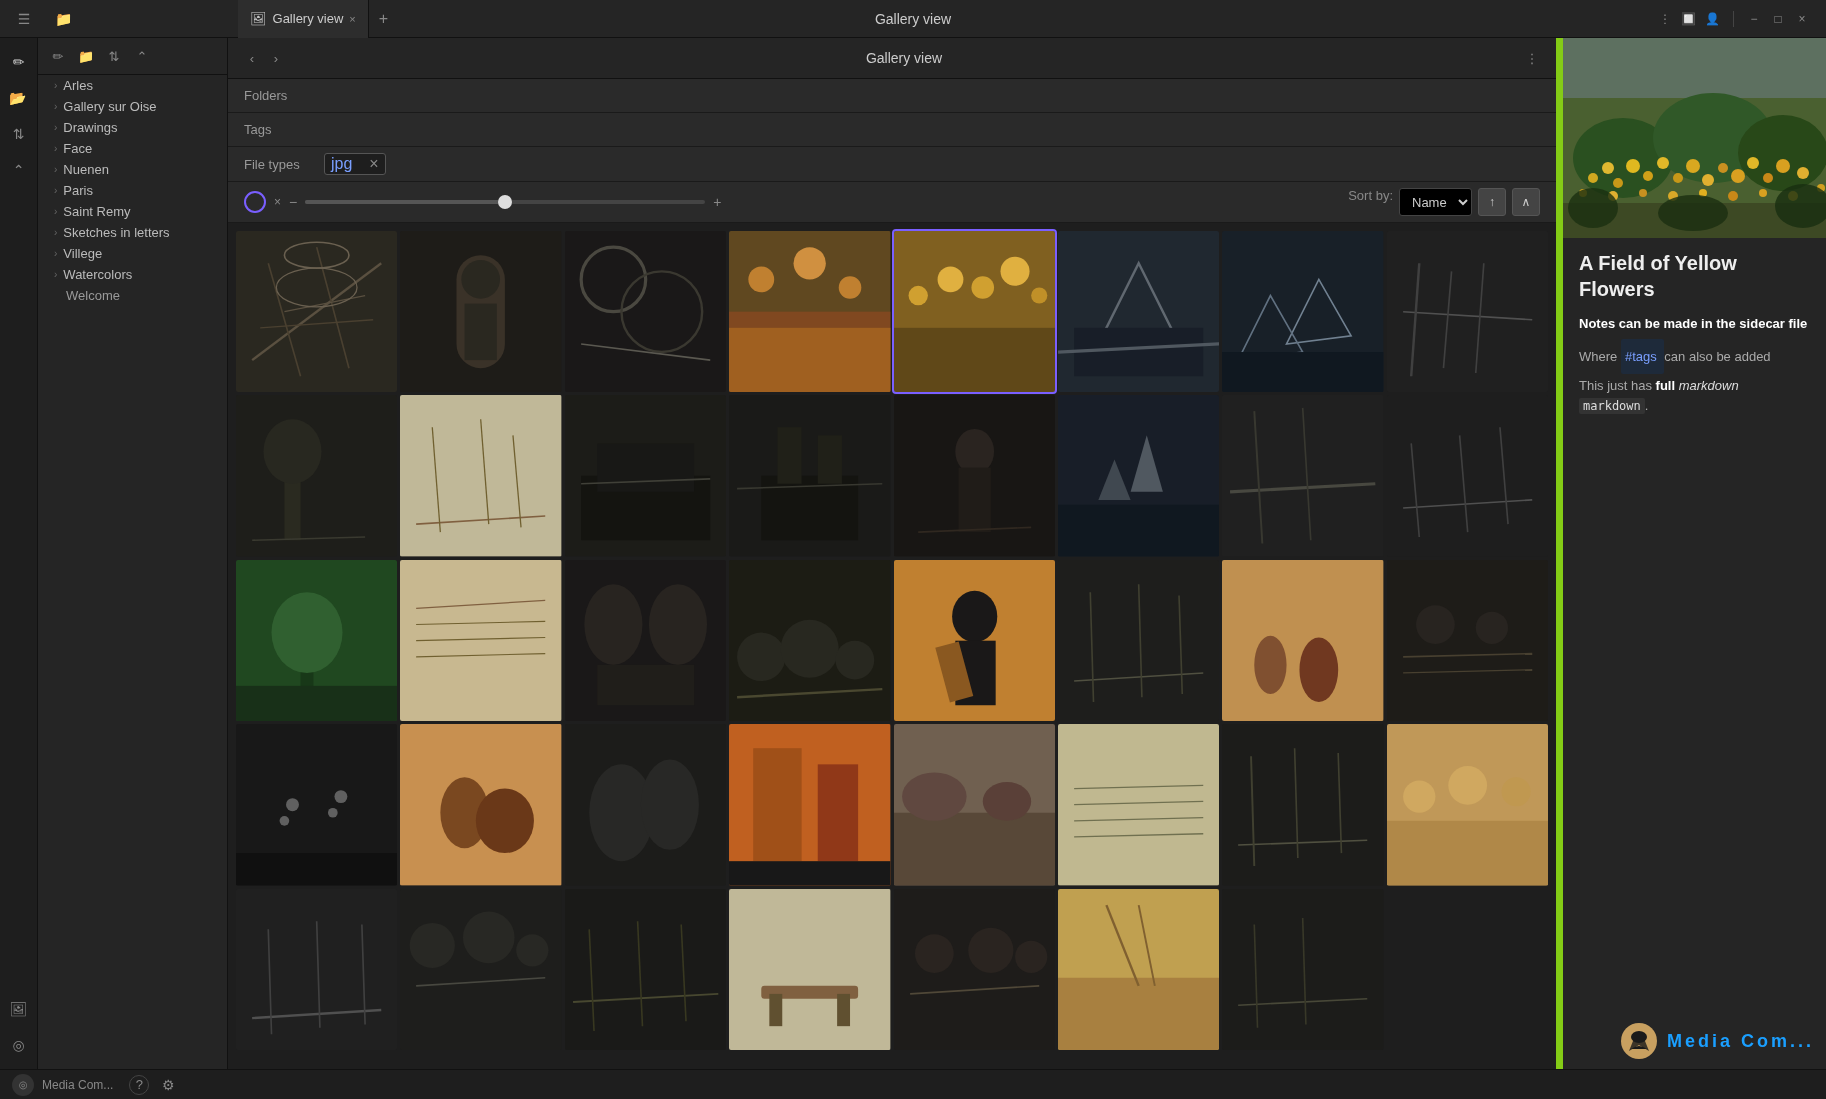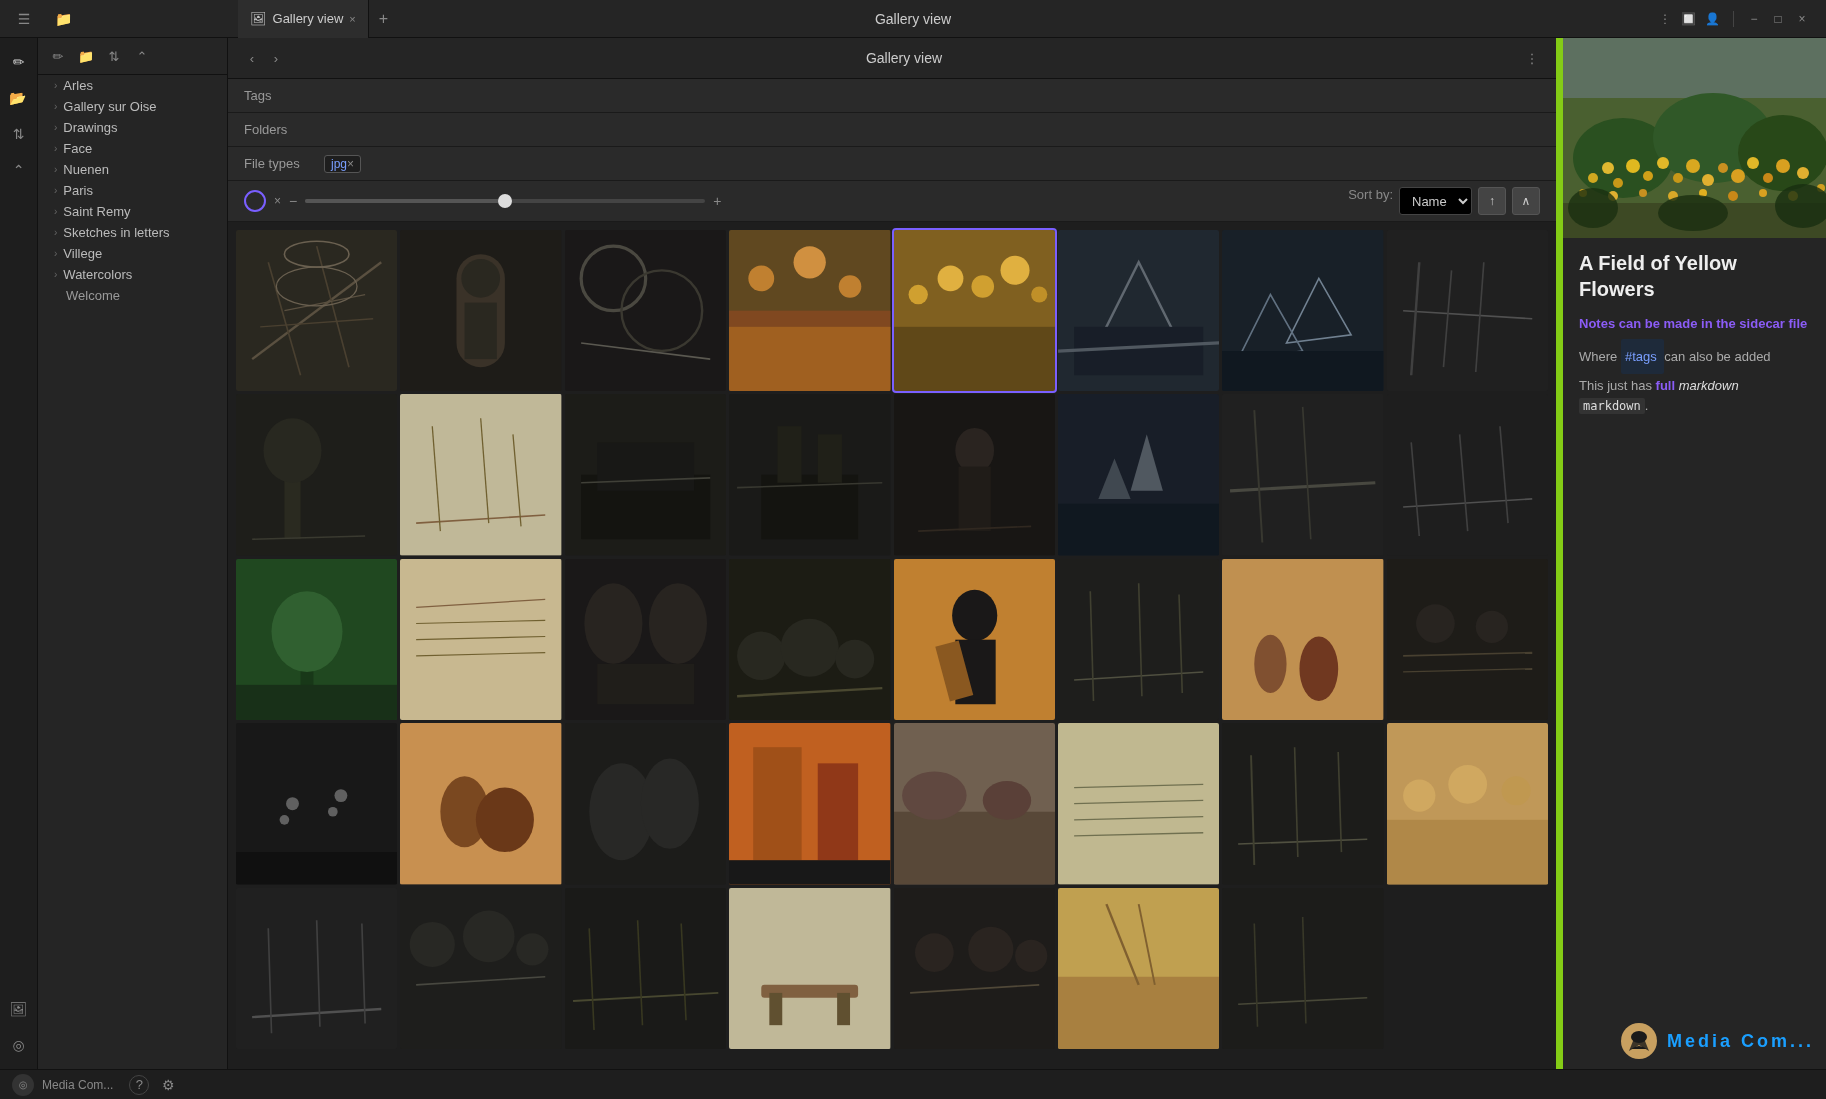--- a/index.html
+++ b/index.html
@@ -222,26 +222,26 @@
       min-height: 34px;
     }
     .filter-label {
       color: #999;
       font-size: 13px;
       min-width: 80px;
     }
     .filter-tag {
       display: inline-flex;
       align-items: center;
-      gap: 0;
+      gap: 17px;
       background: #1e1e1e;
       border: 1px solid #555;
       border-radius: 3px;
       padding: 1px 6px;
-      font-size: 12px;
+      font-size: 16px;
       color: #7a9fff;
       justify-content: space-between;
     }
     .filter-tag-x {
       color: #888;
       cursor: pointer;
     }
 
     
     .slider-bar {
@@ -368,21 +368,21 @@
       color: #aaa;
       font-size: 13px;
       line-height: 1.6;
     }
     .right-panel-body .tag-highlight {
       color: #7a9fff;
       background: #1e2a3a;
       padding: 10px 4px;
       border-radius: 2px;
     }
-    .right-panel-body strong { color: #8b5cf6; }
+    .right-panel-body strong { color: #ffffff; }
     .right-panel-body em { color: #ddd; font-style: italic; }
     .right-panel-body code {
       font-family: monospace;
       background: #333;
       padding: 1px 4px;
       border-radius: 2px;
       color: #ddd;
       font-size: 12px;
     }
     .pkmer-logo {
@@ -504,24 +504,24 @@
 
     <div class="gallery-header">
       <div class="gallery-nav-btn">‹</div>
       <div class="gallery-nav-btn">›</div>
       <div class="gallery-title">Gallery view</div>
       <div class="gallery-menu-btn">⋮</div>
     </div>
 
     <div class="filter-bar">
       <div class="filter-row">
-        <span class="filter-label">Tags</span>
+        <span class="filter-label">Folders</span>
       </div>
       <div class="filter-row">
-        <span class="filter-label">Folders</span>
+        <span class="filter-label">Tags</span>
       </div>
       <div class="filter-row">
         <span class="filter-label">File types</span>
         <span class="filter-tag">
           <span>jpg</span>
             <span class="filter-tag-x">×</span>
         </span>
       </div>
     </div>
 

